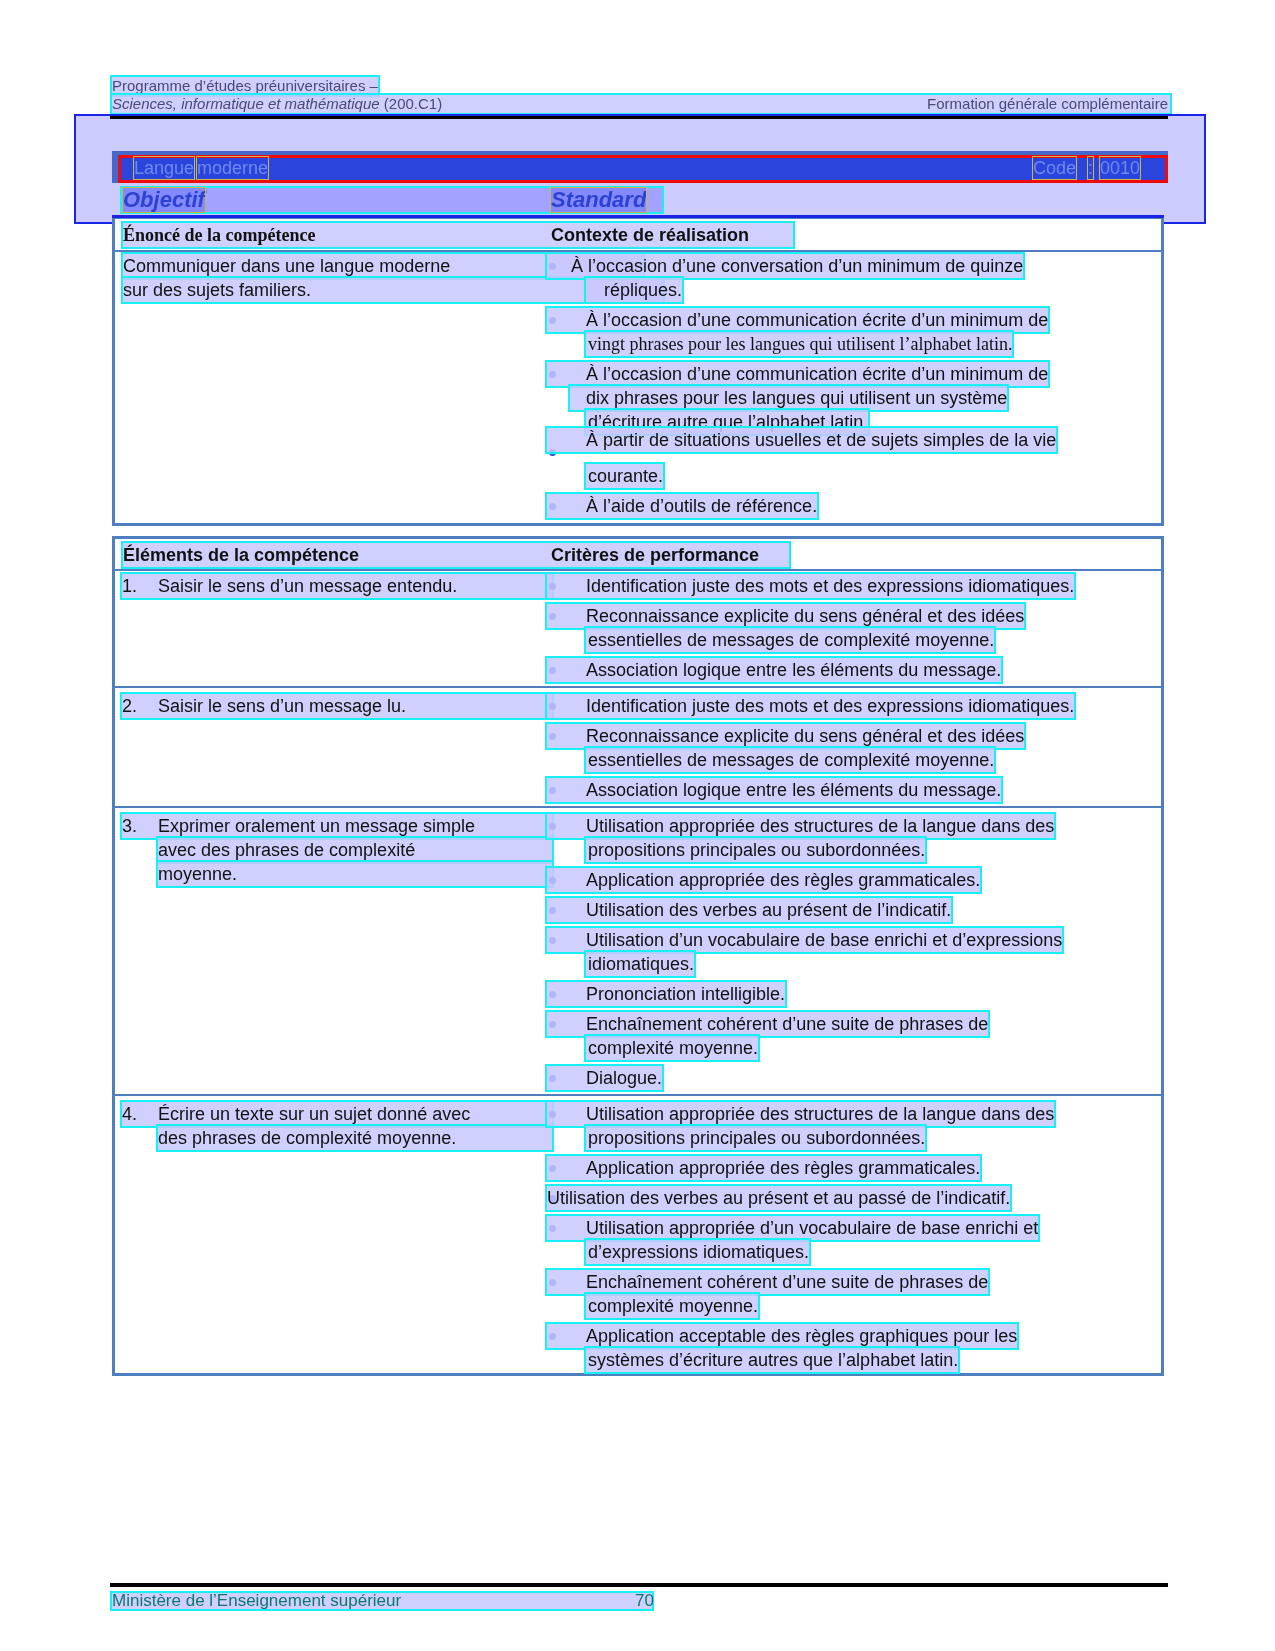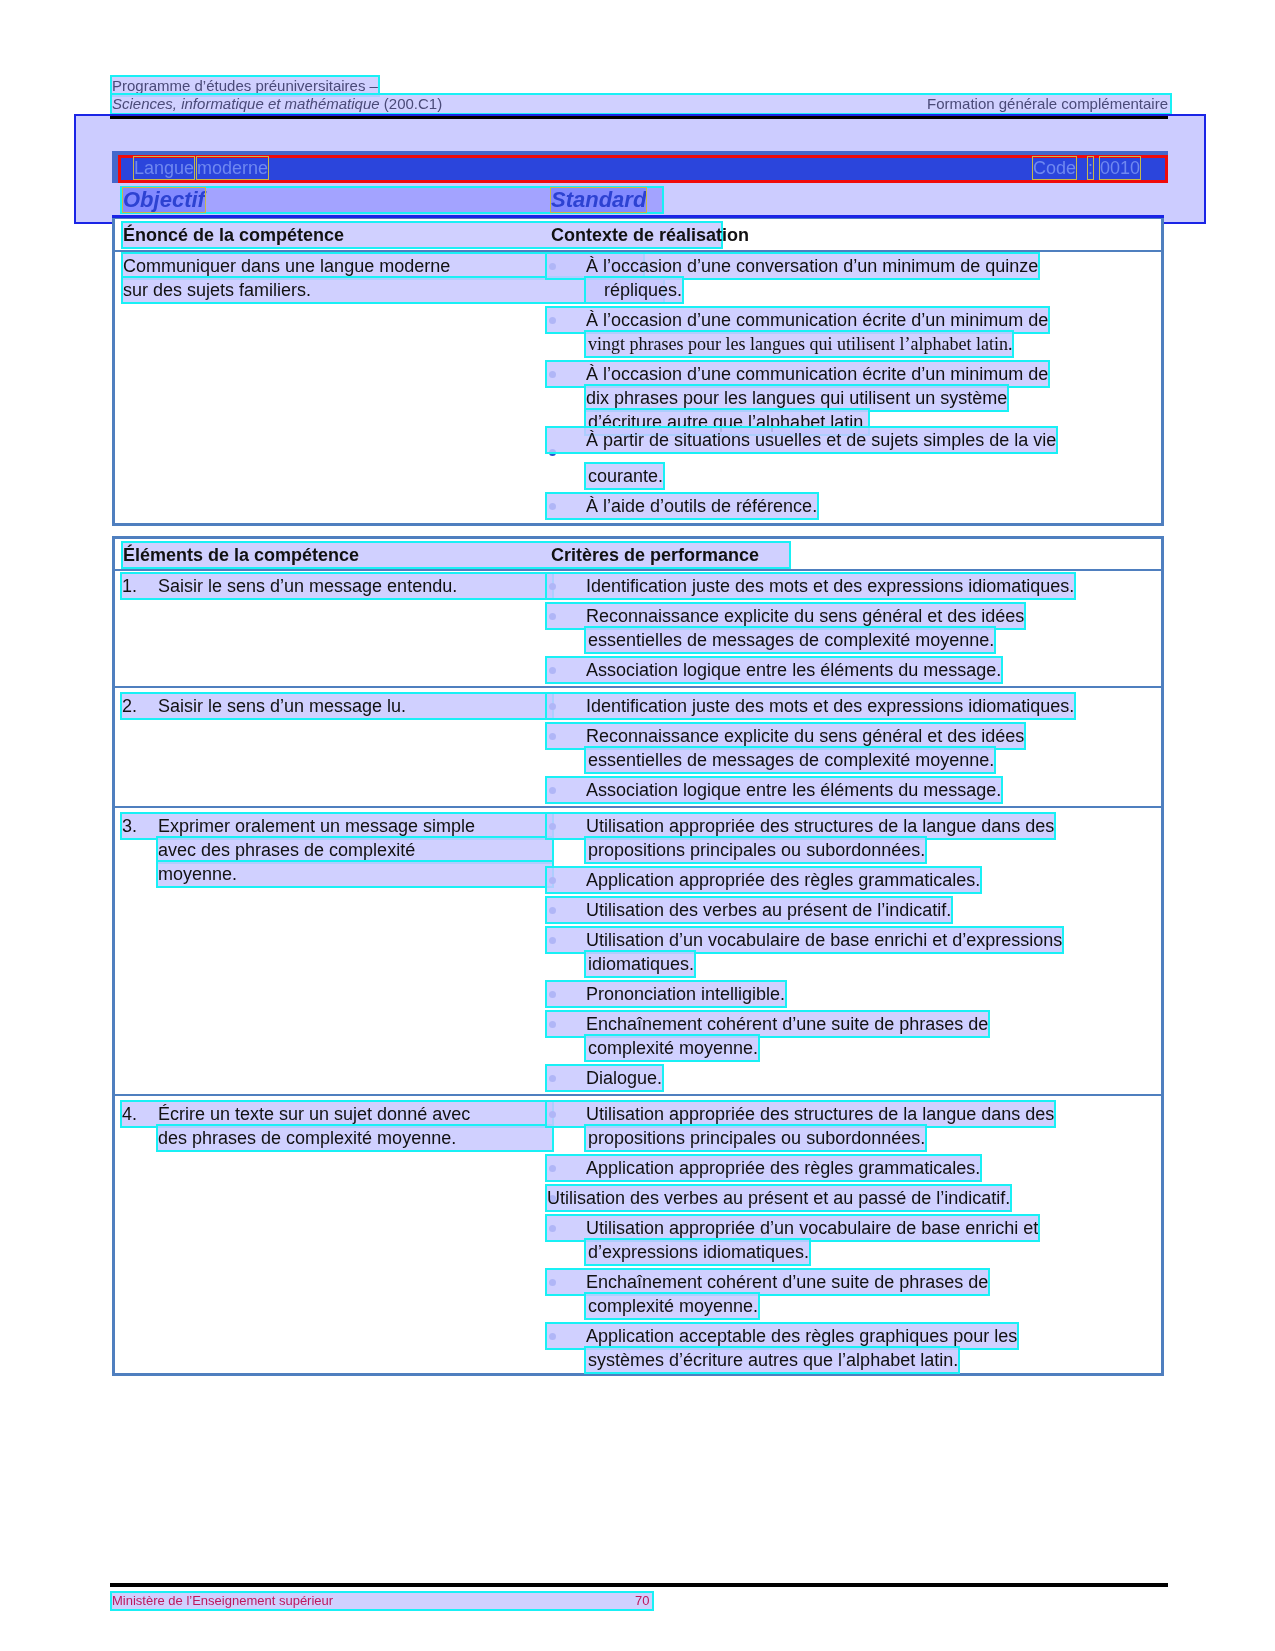--- a/index.html
+++ b/index.html
@@ -22,21 +22,21 @@
                   line-height: 24px; background: rgba(120,130,255,0.75); outline: 1px solid #c8b84a; }
 
   
   .tbl { border: 3px solid #4f7fbf; box-sizing: border-box; background: #fff; }
   .hrule { height: 2px; background: #4f7fbf; }
   .bullet { width: 7px; height: 7px; border-radius: 50%; background: #2b55c9; }
   .bold { font-weight: bold; }
 
   
   #foot-rule { left: 110px; top: 1583px; width: 1058px; height: 4px; background: #000; }
-  .foot-txt { font-size: 13px; color: #be185d; line-height: 16px; white-space: nowrap; }
+  .foot-txt { font-size: 17px; color: #0f766e; line-height: 16px; white-space: nowrap; }
 </style>
 </head>
 <body>
 
 <div class="abs hdr-txt hl" style="left:112px; top:77px;">Programme d’études préuniversitaires –</div>
 <div class="abs hdr-txt hl" style="left:112px; top:95px; width:1058px;"><i>Sciences, informatique et mathématique</i><span> (200.C1)</span></div>
 <div class="abs hdr-txt" style="right:107px; top:95px;">Formation générale complémentaire</div>
 
 <div class="abs" id="overlay-box"></div>
 <div class="abs" id="head-rule"></div>
@@ -48,37 +48,37 @@
 <span class="abs band-word" style="left:1033px; top:157px;">Code</span>
 <span class="abs band-word" style="left:1088px; top:157px;">:</span>
 <span class="abs band-word" style="left:1100px; top:157px;">0010</span>
 
 <div class="abs" style="left:122px; top:188px; width:540px; height:24px; background:rgba(150,150,255,0.75); outline:2px solid #19f0f5;"></div>
 <span class="abs section-word" style="left:123px; top:188px;">Objectif</span>
 <span class="abs section-word" style="left:551px; top:188px;">Standard</span>
 
 <div class="abs tbl" style="left:112px; top:216px; width:1052px; height:310px;"></div>
 <div class="abs" style="left:112px; top:215px; width:1052px; height:3px; background:#1a24e6;"></div>
-<div class="abs txt bold hl" style="left:123px; top:223px; width:598px;"><span>Énoncé de la compétence</span></div>
+<div class="abs txt bold hl" style="left:123px; top:223px; width:670px;font-family:Liberation Serif, serif;"><span>Énoncé de la compétence</span></div>
 <div class="abs txt bold" style="left:551px; top:223px;">Contexte de réalisation</div>
 <div class="abs hrule" style="left:115px; top:250px; width:1046px;"></div>
 
 <div class="abs txt hl" style="left:123px; top:254px; width:520px;">Communiquer dans une langue moderne</div>
 <div class="abs txt hl" style="left:123px; top:278px; width:540px;">sur des sujets familiers.</div>
 
 <div id="context-list">
     <div class="abs bullet" style="left:549px; top:263px;"></div>
-    <div class="abs txt hl" style="left:547px; top:254px; padding-left:39px;">À l’occasion d’une conversation d’un minimum de quinze</div>
+    <div class="abs txt hl" style="left:547px; top:254px; padding-left:24px;">À l’occasion d’une conversation d’un minimum de quinze</div>
     <div class="abs txt hl" style="left:586px; top:278px; padding-left:18px;">répliques.</div>
     <div class="abs bullet" style="left:549px; top:317px;"></div>
     <div class="abs txt hl" style="left:547px; top:308px; padding-left:39px;">À l’occasion d’une communication écrite d’un minimum de</div>
     <div class="abs txt hl" style="left:586px; top:332px; padding-left:2px;font-family:Liberation Serif, serif;">vingt phrases pour les langues qui utilisent l’alphabet latin.</div>
     <div class="abs bullet" style="left:549px; top:371px;"></div>
     <div class="abs txt hl" style="left:547px; top:362px; padding-left:39px;">À l’occasion d’une communication écrite d’un minimum de</div>
-    <div class="abs txt hl" style="left:586px; top:386px; padding-left:0;">dix phrases pour les langues qui utilisent un système</div>
+    <div class="abs txt hl" style="left:570px; top:386px; padding-left:16px;">dix phrases pour les langues qui utilisent un système</div>
     <div class="abs txt hl" style="left:586px; top:410px; padding-left:2px;">d’écriture autre que l’alphabet latin.</div>
     <div class="abs bullet" style="left:549px; top:449px;"></div>
     <div class="abs txt hl" style="left:547px; top:428px; padding-left:39px;">À partir de situations usuelles et de sujets simples de la vie</div>
     <div class="abs txt hl" style="left:586px; top:464px; padding-left:2px;">courante.</div>
     <div class="abs bullet" style="left:549px; top:503px;"></div>
     <div class="abs txt hl" style="left:547px; top:494px; padding-left:39px;">À l’aide d’outils de référence.</div>
   </div>
 
 <div class="abs tbl" style="left:112px; top:536px; width:1052px; height:840px;"></div>
 <div class="abs txt bold hl" style="left:123px; top:543px; width:666px;"><span>Éléments de la compétence</span></div>

